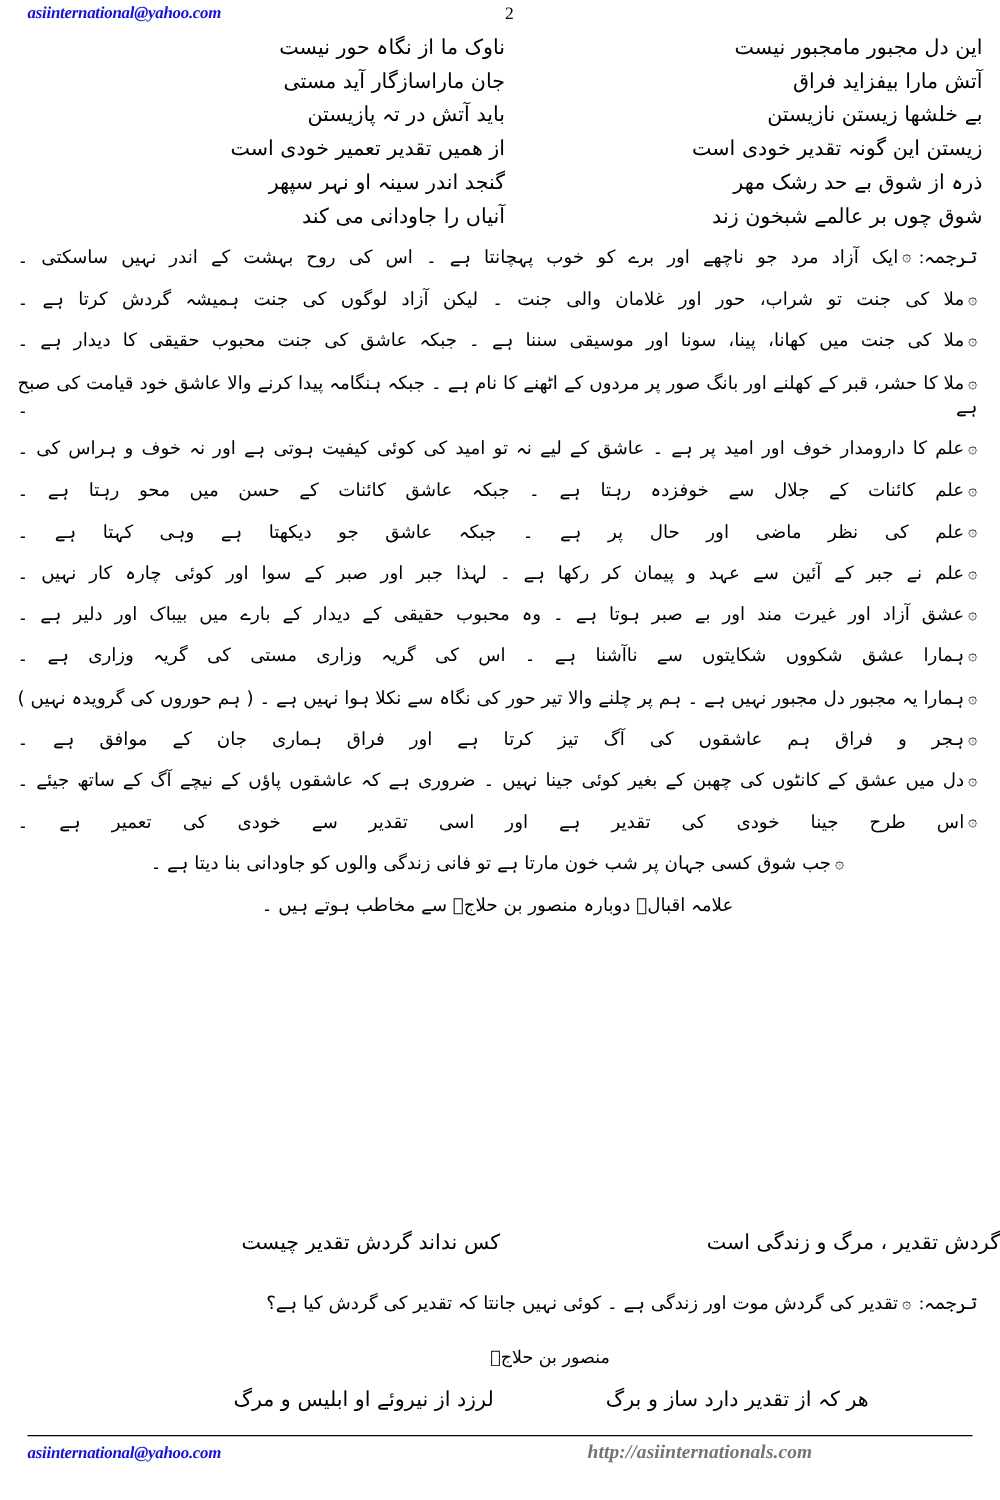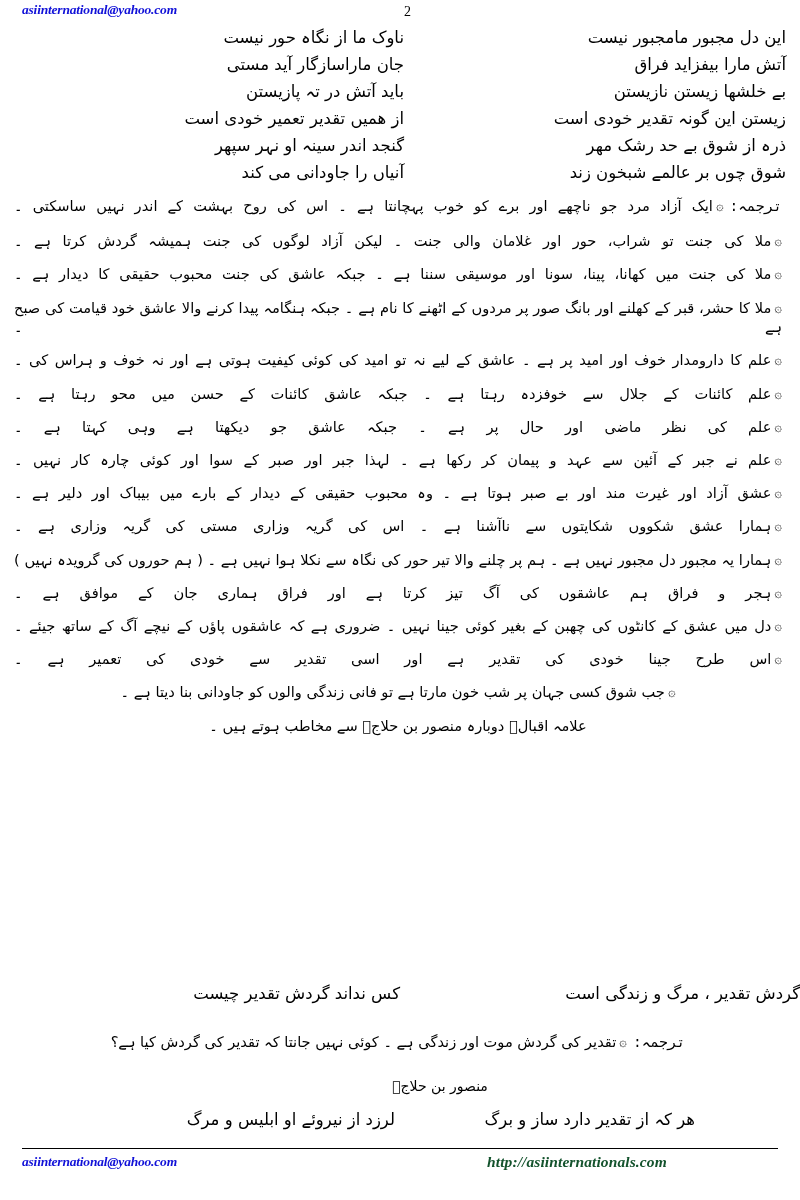--- a/index.html
+++ b/index.html
@@ -107,21 +107,21 @@
     text-align: justify;
     text-align-last: justify;
     margin-bottom: 13.5px;
     white-space: normal;
   }
   .trans-line.center {
     text-align: center;
     text-align-last: center;
   }
   .trans-label {
-    font-family: Liberation Mono, monospace;
+    font-family: Liberation Serif, serif;
     font-size: 14.6px;
     padding-left: 6px;
   }
   .bullet {
     display: inline-block;
     font-size: 13px;
     line-height: 1;
     transform: translateY(-1px);
     padding-left: 3px;
     color: #000000;
@@ -140,21 +140,21 @@
 
   .trans-bottom {
     position: absolute;
     top: 1033px;
     left: 0;
     width: 800px;
     direction: rtl;
     padding-right: 18px;
     padding-left: 14px;
     box-sizing: border-box;
-    text-align: center;
+    text-align: right;
     font-family: "DejaVu Sans", "Liberation Sans", sans-serif;
     font-size: 14.6px;
     color: #000000;
   }
 
   .attribution {
     position: absolute;
     top: 1078px;
     left: 0;
     width: 800px;
@@ -206,24 +206,23 @@
     white-space: nowrap;
   }
   .footer-url {
     position: absolute;
     left: 470px;
     top: -1px;
     font-family: "Liberation Serif", "DejaVu Serif", serif;
     font-style: italic;
     font-weight: bold;
     font-size: 15.5px;
-    color: #14532d;
+    color: #737373;
     letter-spacing: 0.1px;
     white-space: nowrap;
-    margin-left: 17px;
   }
 </style>
 </head>
 <body>
 
 <div class="page">
 
   <div class="page-header">
     <div class="header-email">asiinternational@yahoo.com</div>
     <div class="page-number">2</div>

